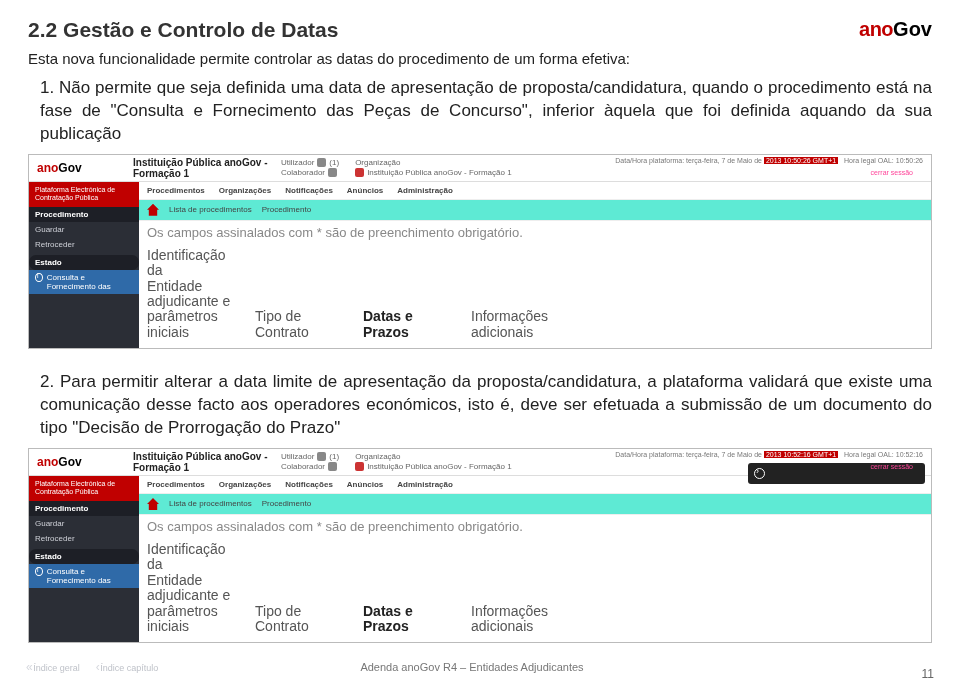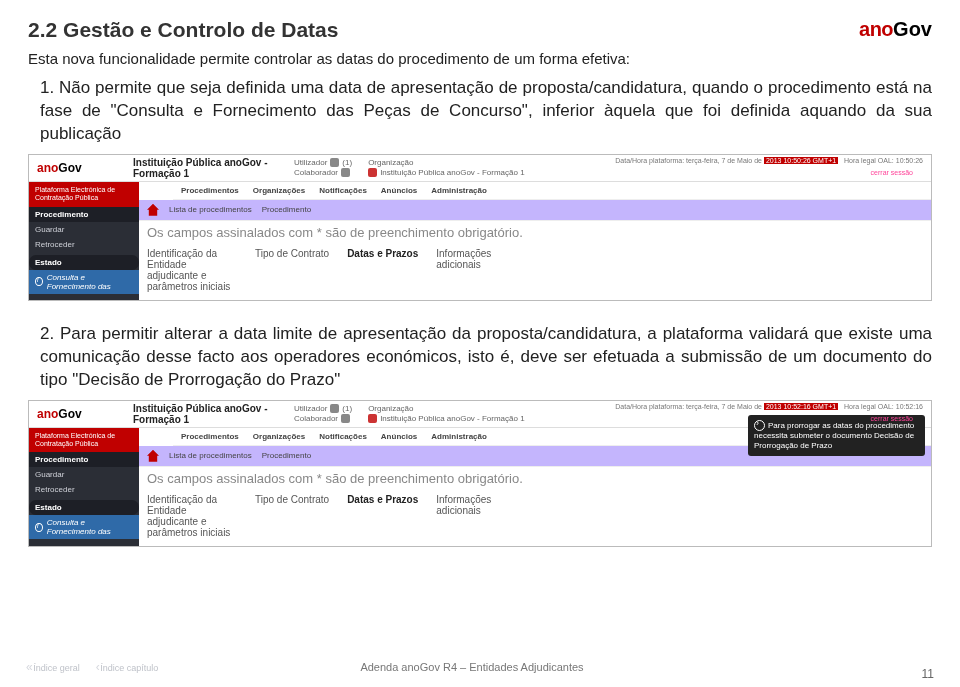--- a/index.html
+++ b/index.html
@@ -14,47 +14,47 @@
   .list-item .num { display:inline-block; width:14px; }
 
   .shot { border:1px solid #bbb; margin-top:8px; font-size:0; background:#fff; }
   .shot-inner { display:flex; flex-direction:column; }
   .shot-top { display:flex; align-items:center; height:26px; background:#fff; border-bottom:1px solid #ddd; font-size:9px; position:relative; }
   .shot-logo { width:90px; padding-left:8px; }
   .shot-logo .ano { color:#c00000; font-weight:bold; font-size:12px; }
   .shot-logo .gov { color:#000; font-weight:bold; font-size:12px; }
   .inst { font-weight:bold; font-size:10px; color:#222; margin-left:6px; width:140px; line-height:1.1; }
   .user-col { display:flex; flex-direction:column; gap:1px; margin-left:8px; font-size:8px; color:#666; }
-  .user-col .row { display:flex; align-items:center; gap:3px;margin-left:13px; }
+  .user-col .row { display:flex; align-items:center; gap:3px; }
   .user-col .row .ic { width:9px; height:9px; background:#888; border-radius:2px; }
   .org-col { display:flex; flex-direction:column; gap:1px; margin-left:16px; font-size:8px; color:#666; }
   .org-col .row { display:flex; align-items:center; gap:3px; }
   .org-col .row .ic { width:9px; height:9px; background:#c33; border-radius:2px; }
   .datehora { position:absolute; right:8px; top:2px; font-size:7px; color:#777; }
   .datehora .hl { background:#c00000; color:#fff; padding:0 2px; }
   .tooltip-box { position:absolute; right:6px; top:14px; width:165px; background:#222; color:#fff; font-size:8px; line-height:1.3; padding:5px 6px; border-radius:3px; z-index:5; }
   .tooltip-box .arrow-ic { width:9px; height:9px; border:1px solid #fff; border-radius:50%; display:inline-block; vertical-align:middle; margin-right:3px; position:relative; }
   .tooltip-box .arrow-ic::after{ content:"›"; position:absolute; left:1px; top:-3px; font-size:9px;}
   .tooltip-sessao { position:absolute; right:18px; top:14px; font-size:7px; color:#f49; z-index:6; }
 
   .shot-body { display:flex; }
   .shot-left { width:110px; background:#2b2e36; color:#fff; font-size:8px; display:flex; flex-direction:column; }
   .red-band { background:#c00000; color:#fff; font-size:7px; line-height:1.2; padding:4px 6px; }
   .lnav-h { background:#1d1f26; padding:3px 6px; font-weight:bold; }
   .lnav-i { padding:3px 6px; color:#cfd1d8; }
   .lnav-state { padding:3px 6px; color:#fff; font-weight:bold; background:#1d1f26; margin-top:3px;border-radius:7px;}
-  .lnav-blue { background:#2f6aa8; padding:3px 6px; display:flex; align-items:center; gap:4px;font-style:italic; }
+  .lnav-blue { background:#2f6aa8; padding:3px 6px; display:flex; align-items:flex-start; gap:4px; }
   .lnav-blue .dot { width:7px; height:7px; border:1px solid #fff; border-radius:50%; position:relative; }
   .lnav-blue .dot::after{content:"i"; position:absolute; left:1px; top:-2px; font-size:7px;}
   .shot-right { flex:1; background:#fff; min-height:86px; display:flex; flex-direction:column; }
-  .tabsrow { display:flex; gap:14px; padding:4px 8px; font-size:8px; color:#444; font-weight:bold; border-bottom:1px solid #eee;margin-left:34px;}
-  .subrow { display:flex; align-items:center; gap:10px; padding:4px 8px; font-size:8px; color:#444; background:#c4b5fd; border-bottom:1px solid #eee;}
+  .tabsrow { display:flex; gap:14px; padding:4px 8px; font-size:8px; color:#444; font-weight:bold; border-bottom:1px solid #eee;}
+  .subrow { display:flex; align-items:center; gap:10px; padding:4px 8px; font-size:8px; color:#444; background:#5eead4; border-bottom:1px solid #eee;}
   .subrow .home-ic{ width:12px; height:12px; background:#c00000; clip-path: polygon(50% 0, 100% 50%, 85% 50%, 85% 100%, 15% 100%, 15% 50%, 0 50%); }
   .reqnote { font-size:13px; color:#888; padding:4px 8px; }
-  .innertabs { display:flex; gap:18px; padding:4px 8px 8px 8px; font-size:10px; color:#555; }
+  .innertabs { display:flex; gap:18px; padding:4px 8px 8px 8px; font-size:14px; color:#555;align-items:flex-end; }
   .innertabs .t { max-width:90px; line-height:1.1; }
   .innertabs .t.active { font-weight:bold; color:#222; }
 
   .footer { position:absolute; left:0; right:0; bottom:6px; height:28px; display:flex; align-items:center; padding:0 26px; }
   .footer .nav-group { display:flex; align-items:center; gap:16px; font-size:9px; color:#bfc2c9; }
   .footer .nav-group .chev { font-size:12px; letter-spacing:-4px; color:#d6d8de; margin-right:2px;}
   .footer .center { position:absolute; left:0; right:16px; text-align:center; font-size:11px; color:#777; }
   .footer .pnum { position:absolute; right:26px; bottom:0; font-size:12px; color:#666; }
 </style>
 </head>
@@ -195,21 +195,21 @@
               <span>Instituição Pública anoGov - Formação 1</span>
             </div>
         </div>
         <div class="datehora">
           <span>Data/Hora plataforma: terça-feira, 7 de Maio de</span>
           <span class="hl">2013 10:52:16 GMT+1</span>
           &nbsp;&nbsp;<span>Hora legal OAL: 10:52:16</span>
         </div>
         <div class="tooltip-sessao">cerrar sessão</div>
         <div class="tooltip-box">
-          <span class="arrow-ic"></span><span>Para prorrogar as datas do procedimento necessita submeter o documento Decisão de Prorrogação de Prazo</span>
+          <span class="arrow-ic"></span>
         </div>
       </div>
       <div class="shot-body">
         <div class="shot-left">
           <div class="red-band">
             <span>Plataforma Electrónica de</span><br>
             <span>Contratação Pública</span>
           </div>
           <div class="lnav-h">Procedimento</div>
           <div class="lnav-i">Guardar</div>

